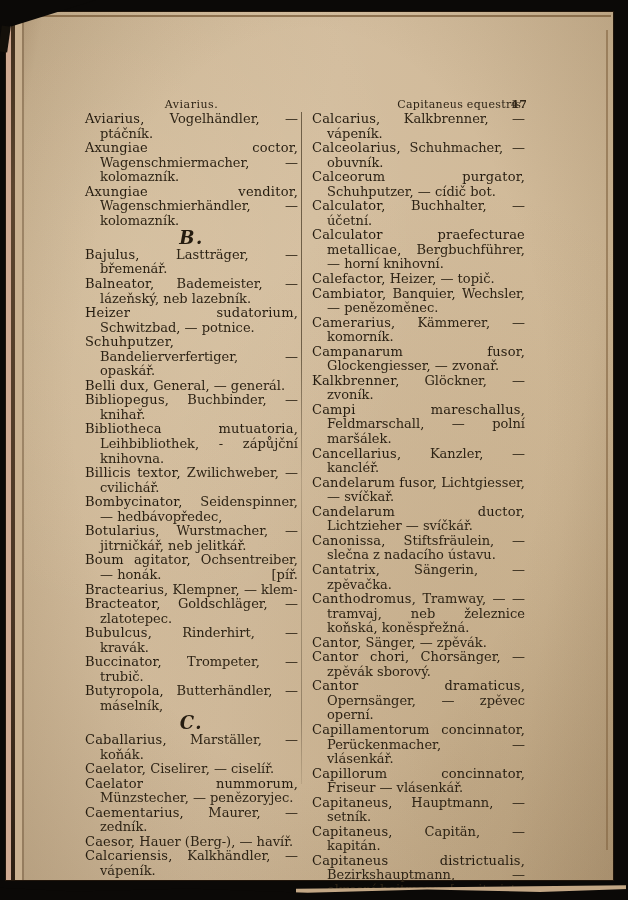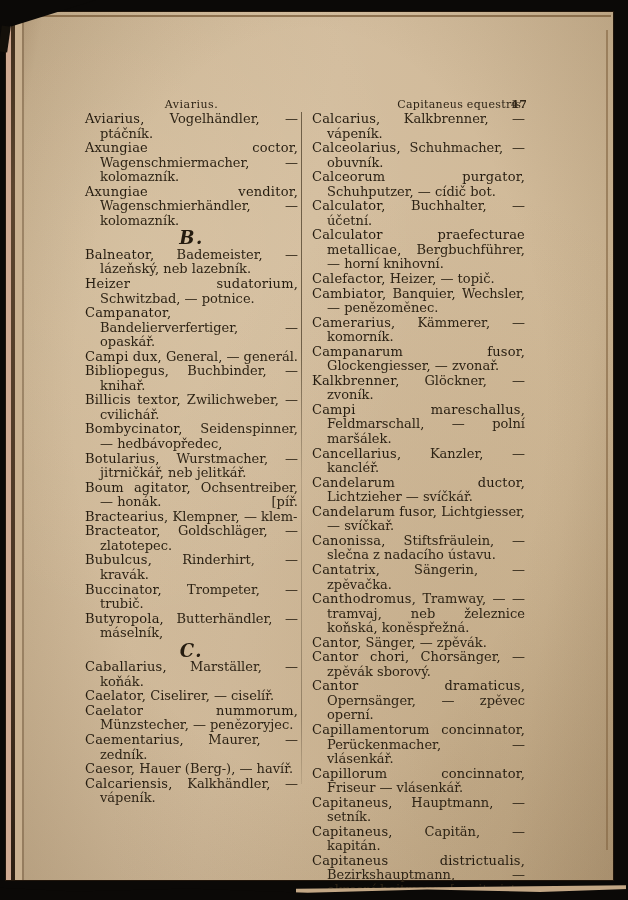--- a/index.html
+++ b/index.html
@@ -77,25 +77,27 @@
       <span class="rh-num">47</span>
     </div>
 
     <div class="divider"></div>
 
     <div class="col col-left">
         <p class="entry"><b>Aviarius,</b> Vogelhändler, — ptáčník.</p>
         <p class="entry"><b>Axungiae coctor,</b> Wagenschmiermacher, — kolomazník.</p>
         <p class="entry"><b>Axungiae venditor,</b> Wagenschmierhändler, — kolomazník.</p>
         <div class="section">B.</div>
+        <p class="entry"><b>Bajulus,</b> Lastträger, — břemenář.</p>
         <p class="entry"><b>Balneator,</b> Bademeister, — lázeňský, neb lazebník.</p>
         <p class="entry"><b>Heizer sudatorium,</b> Schwitzbad, — potnice.</p>
-        <p class="entry"><b>Campanator,</b> Bandelierverfertiger, — opaskář.</p>
-        <p class="entry"><b>Campi dux,</b> General, — generál.</p>
+        <p class="entry"><b>Schuhputzer,</b> Bandelierverfertiger, — opaskář.</p>
+        <p class="entry"><b>Belli dux,</b> General, — generál.</p>
         <p class="entry"><b>Bibliopegus,</b> Buchbinder, — knihař.</p>
+        <p class="entry"><b>Bibliotheca mutuatoria,</b> Leihbibliothek, - zápůjční knihovna.</p>
         <p class="entry"><b>Billicis textor,</b> Zwilichweber, — cvilichář.</p>
         <p class="entry"><b>Bombycinator,</b> Seidenspinner, — hedbávopředec,</p>
         <p class="entry"><b>Botularius,</b> Wurstmacher, — jitrničkář, neb jelitkář.</p>
         <p class="entry"><b>Boum agitator,</b> Ochsentreiber, — honák.<span class="tail">[píř.</span></p>
         <p class="entry"><b>Bractearius,</b> Klempner, — klem-</p>
         <p class="entry"><b>Bracteator,</b> Goldschläger, — zlatotepec.</p>
         <p class="entry"><b>Bubulcus,</b> Rinderhirt, — kravák.</p>
         <p class="entry"><b>Buccinator,</b> Trompeter, — trubič.</p>
         <p class="entry"><b>Butyropola,</b> Butterhändler, — máselník,</p>
         <div class="section">C.</div>
@@ -112,22 +114,22 @@
         <p class="entry"><b>Calceorum purgator,</b> Schuhputzer, — cídič bot.</p>
         <p class="entry"><b>Calculator,</b> Buchhalter, — účetní.</p>
         <p class="entry"><b>Calculator praefecturae metallicae,</b> Bergbuchführer, — horní knihovní.</p>
         <p class="entry"><b>Calefactor,</b> Heizer, — topič.</p>
         <p class="entry"><b>Cambiator,</b> Banquier, Wechsler, — penězoměnec.</p>
         <p class="entry"><b>Camerarius,</b> Kämmerer, — komorník.</p>
         <p class="entry"><b>Campanarum fusor,</b> Glockengiesser, — zvonař.</p>
         <p class="entry"><b>Kalkbrenner,</b> Glöckner, — zvoník.</p>
         <p class="entry"><b>Campi mareschallus,</b> Feldmarschall, — polní maršálek.</p>
         <p class="entry"><b>Cancellarius,</b> Kanzler, — kancléř.</p>
+        <p class="entry"><b>Candelarum fusor,</b> Lichtgiesser, — svíčkař.</p>
         <p class="entry"><b>Candelarum ductor,</b> Lichtzieher — svíčkář.</p>
-        <p class="entry"><b>Candelarum fusor,</b> Lichtgiesser, — svíčkař.</p>
         <p class="entry"><b>Canonissa,</b> Stiftsfräulein, — slečna z nadacího ústavu.</p>
         <p class="entry"><b>Cantatrix,</b> Sängerin, — zpěvačka.</p>
         <p class="entry"><b>Canthodromus,</b> Tramway, — — tramvaj, neb železnice koňská, koněspřežná.</p>
         <p class="entry"><b>Cantor,</b> Sänger, — zpěvák.</p>
         <p class="entry"><b>Cantor chori,</b> Chorsänger, — zpěvák sborový.</p>
         <p class="entry"><b>Cantor dramaticus,</b> Opernsänger, — zpěvec operní.</p>
         <p class="entry"><b>Capillamentorum concinnator,</b> Perückenmacher, — vlásenkář.</p>
         <p class="entry"><b>Capillorum concinnator,</b> Friseur — vlásenkář.</p>
         <p class="entry"><b>Capitaneus,</b> Hauptmann, — setník.</p>
         <p class="entry"><b>Capitaneus,</b> Capitän, — kapitán.</p>

